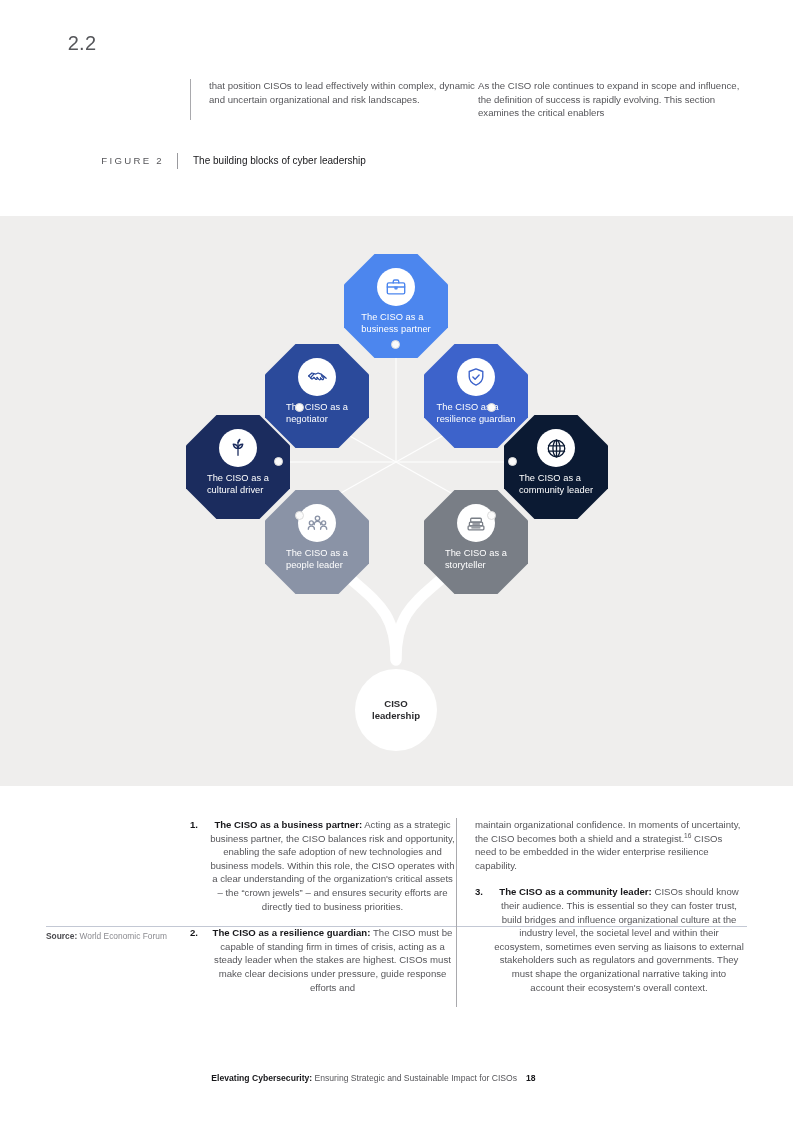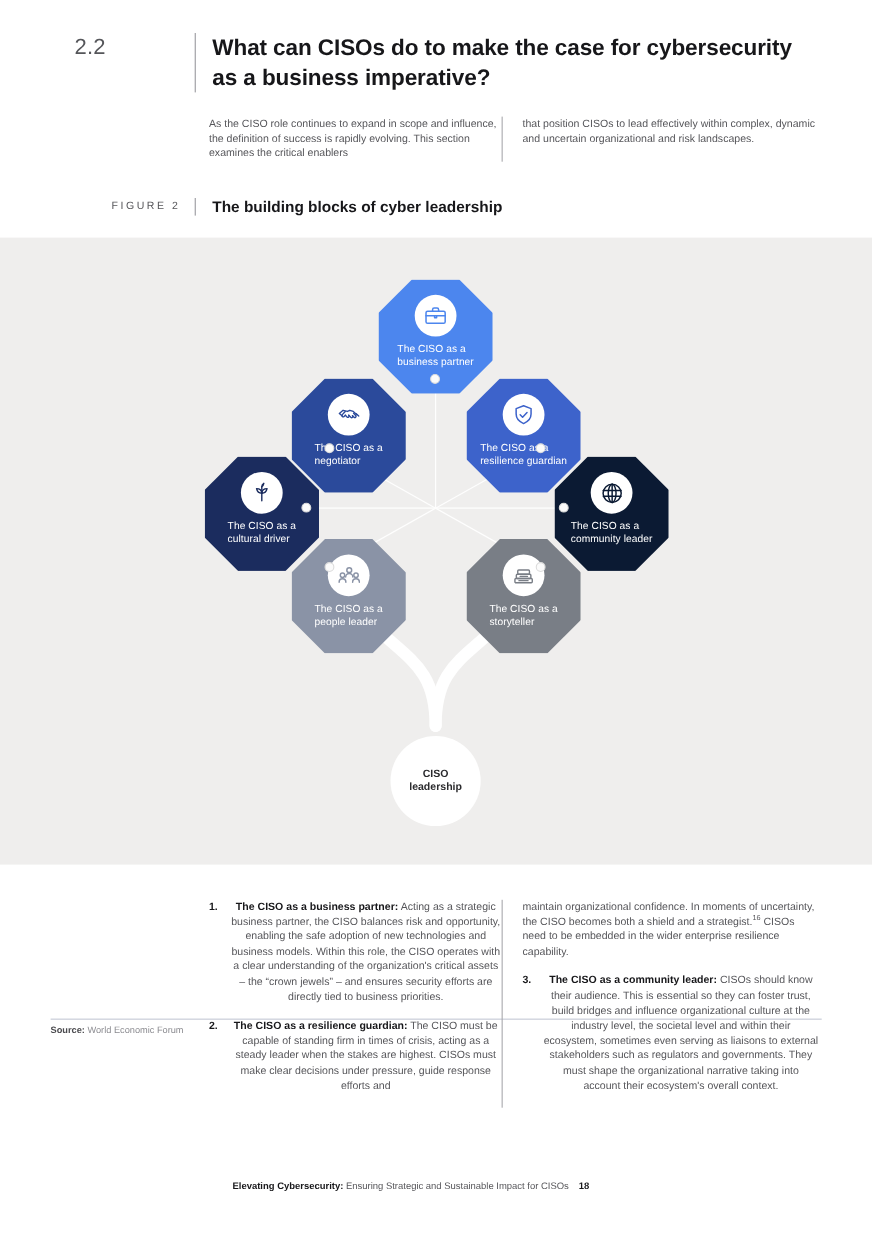--- a/index.html
+++ b/index.html
@@ -31,21 +31,21 @@
   .intro-col { width:266px; font-size:9.6px; line-height:13.6px; color:#56565a; }
   .intro-col.right { border-left:1px solid #a9a9ad; padding-left:18px; width:288px; }
 
   
   .fig-cap { display:flex; align-items:flex-end; margin:33px 0 0 0; }
   .fig-label {
     width:177px; text-align:right; padding-right:13px;
     font-size:9.6px; letter-spacing:2.3px; color:#56565a; line-height:16px;
   }
   .fig-box { border-left:1px solid #9a9a9e; padding-left:15px; }
-  .fig-title { font-size:14px; font-weight:bold; color:#17171a; line-height:16px; }
+  .fig-title { font-size:10px; font-weight:normal; color:#17171a; line-height:16px; }
 
   
   .figure-band {
     position:absolute; left:0; top:216px; width:793px; height:570px;
     background:#efeeed;
   }
   .fig-rule {
     position:absolute; left:46px; top:710px; width:701px; height:1px;
     background:#c3c8d4;
   }
@@ -116,28 +116,25 @@
   }
   .footer b { color:#17171a; font-weight:bold; }
   .footer .pg { color:#17171a; font-weight:bold; margin-left:9px; }
 </style>
 </head>
 <body>
 
 <div class="head-wrap">
   <div class="sec-head">
     <div class="sec-num">2.2</div>
-    <div class="sec-title-box">
-      <h1 class="sec-title">What can CISOs do to make the case for cybersecurity as a business imperative?</h1>
-    </div>
   </div>
 
   <div class="intro">
+    <div class="intro-col right">that position CISOs to lead effectively within complex, dynamic and uncertain organizational and risk landscapes.</div>
     <div class="intro-col">As the CISO role continues to expand in scope and influence, the definition of success is rapidly evolving. This section examines the critical enablers</div>
-    <div class="intro-col right">that position CISOs to lead effectively within complex, dynamic and uncertain organizational and risk landscapes.</div>
   </div>
 
   <div class="fig-cap">
     <div class="fig-label">FIGURE 2</div>
     <div class="fig-box">
       <div class="fig-title">The building blocks of cyber leadership</div>
     </div>
   </div>
 </div>
 

